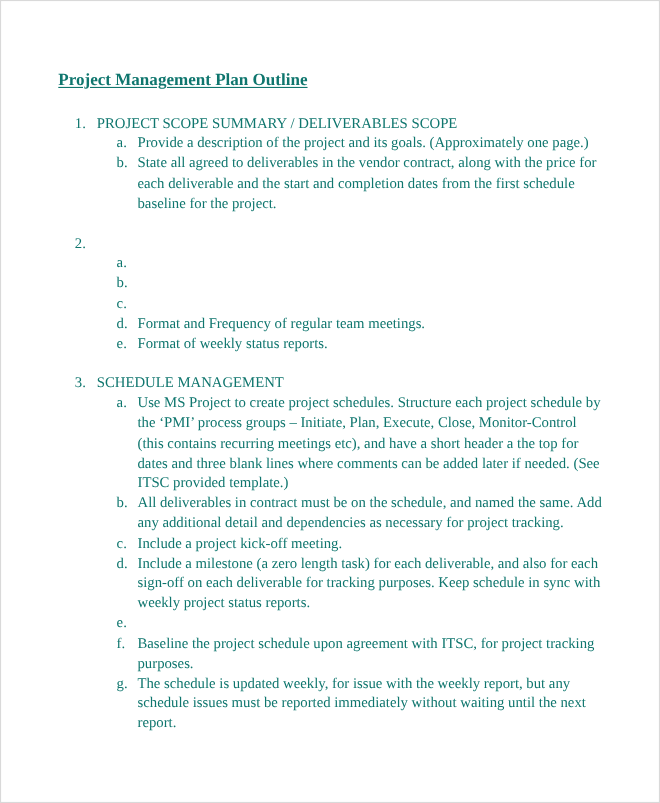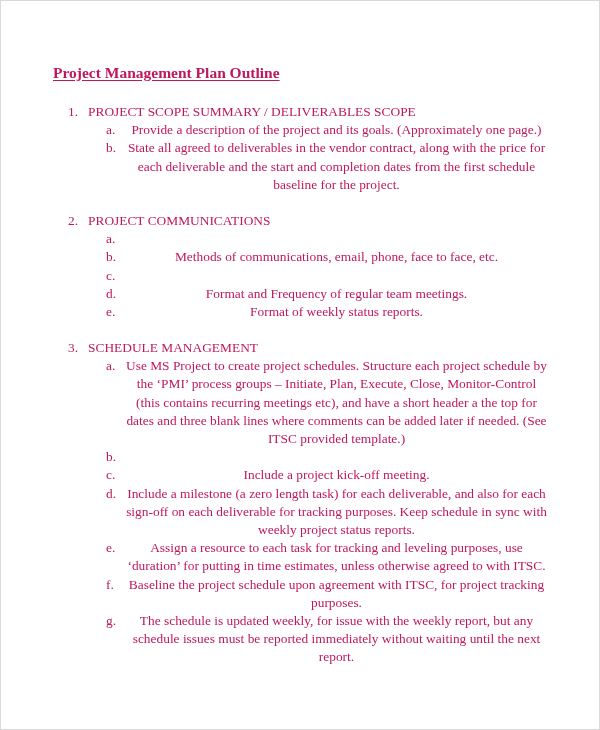--- a/index.html
+++ b/index.html
@@ -3,40 +3,40 @@
 <meta charset="utf-8">
 <style>
   html, body { margin: 0; padding: 0; background: #ffffff; }
   body { width: 600px; height: 730px; overflow: hidden; }
   .page {
     position: relative;
     width: 598px; height: 728px;
     border: 1px solid #d9d9d9;
     background: #ffffff;
     font-family: "Liberation Serif", "DejaVu Serif", serif;
-    color: #be185d;
+    color: #0f766e;
     font-size: 13.4px;
     line-height: 18.2px;
   }
   .title {
     position: absolute;
     left: 52px; top: 63px;
     font-weight: bold;
     font-size: 15.5px;
     text-decoration: underline;
     text-underline-offset: 2px;
     white-space: nowrap;
   }
   .section { position: absolute; left: 67px; width: 480px; }
   .sec-head { display: flex; white-space: nowrap; }
   .sec-num { width: 20px; }
   .items { margin: 0; padding: 0; list-style: none; }
   .item { display: flex; padding-left: 38px; }
   .item-letter { width: 19px; flex: 0 0 19px; }
-  .item-text { flex: 1; width: 405px; text-align: center; }
+  .item-text { flex: 1; width: 405px; }
 </style>
 </head>
 <body>
 
 <div class="page">
 
   <div class="title">Project Management Plan Outline</div>
 
   <div class="section" style="top:102px;">
     <div class="sec-head">
@@ -51,29 +51,27 @@
       <li class="item">
         <span class="item-letter">b.</span>
         <span class="item-text">State all agreed to deliverables in the vendor contract, along with the price for each deliverable and the start and completion dates from the first schedule baseline for the project.</span>
       </li>
     </ul>
   </div>
 
   <div class="section" style="top:211px;">
     <div class="sec-head">
       <span class="sec-num">2.</span>
-      <span>PROJECT COMMUNICATIONS</span>
     </div>
     <ul class="items">
       <li class="item">
         <span class="item-letter">a.</span>
       </li>
       <li class="item">
         <span class="item-letter">b.</span>
-        <span class="item-text">Methods of communications, email, phone, face to face, etc.</span>
       </li>
       <li class="item">
         <span class="item-letter">c.</span>
       </li>
       <li class="item">
         <span class="item-letter">d.</span>
         <span class="item-text">Format and Frequency of regular team meetings.</span>
       </li>
       <li class="item">
         <span class="item-letter">e.</span>
@@ -87,32 +85,32 @@
       <span class="sec-num">3.</span>
       <span>SCHEDULE MANAGEMENT</span>
     </div>
     <ul class="items">
       <li class="item">
         <span class="item-letter">a.</span>
         <span class="item-text">Use MS Project to create project schedules. Structure each project schedule by the ‘PMI’ process groups – Initiate, Plan, Execute, Close, Monitor-Control (this contains recurring meetings etc), and have a short header a the top for dates and three blank lines where comments can be added later if needed. (See ITSC provided template.)</span>
       </li>
       <li class="item">
         <span class="item-letter">b.</span>
+        <span class="item-text">All deliverables in contract must be on the schedule, and named the same. Add any additional detail and dependencies as necessary for project tracking.</span>
       </li>
       <li class="item">
         <span class="item-letter">c.</span>
         <span class="item-text">Include a project kick-off meeting.</span>
       </li>
       <li class="item">
         <span class="item-letter">d.</span>
         <span class="item-text">Include a milestone (a zero length task) for each deliverable, and also for each sign-off on each deliverable for tracking purposes. Keep schedule in sync with weekly project status reports.</span>
       </li>
       <li class="item">
         <span class="item-letter">e.</span>
-        <span class="item-text">Assign a resource to each task for tracking and leveling purposes, use ‘duration’ for putting in time estimates, unless otherwise agreed to with ITSC.</span>
       </li>
       <li class="item">
         <span class="item-letter">f.</span>
         <span class="item-text">Baseline the project schedule upon agreement with ITSC, for project tracking purposes.</span>
       </li>
       <li class="item">
         <span class="item-letter">g.</span>
         <span class="item-text">The schedule is updated weekly, for issue with the weekly report, but any schedule issues must be reported immediately without waiting until the next report.</span>
       </li>
     </ul>

